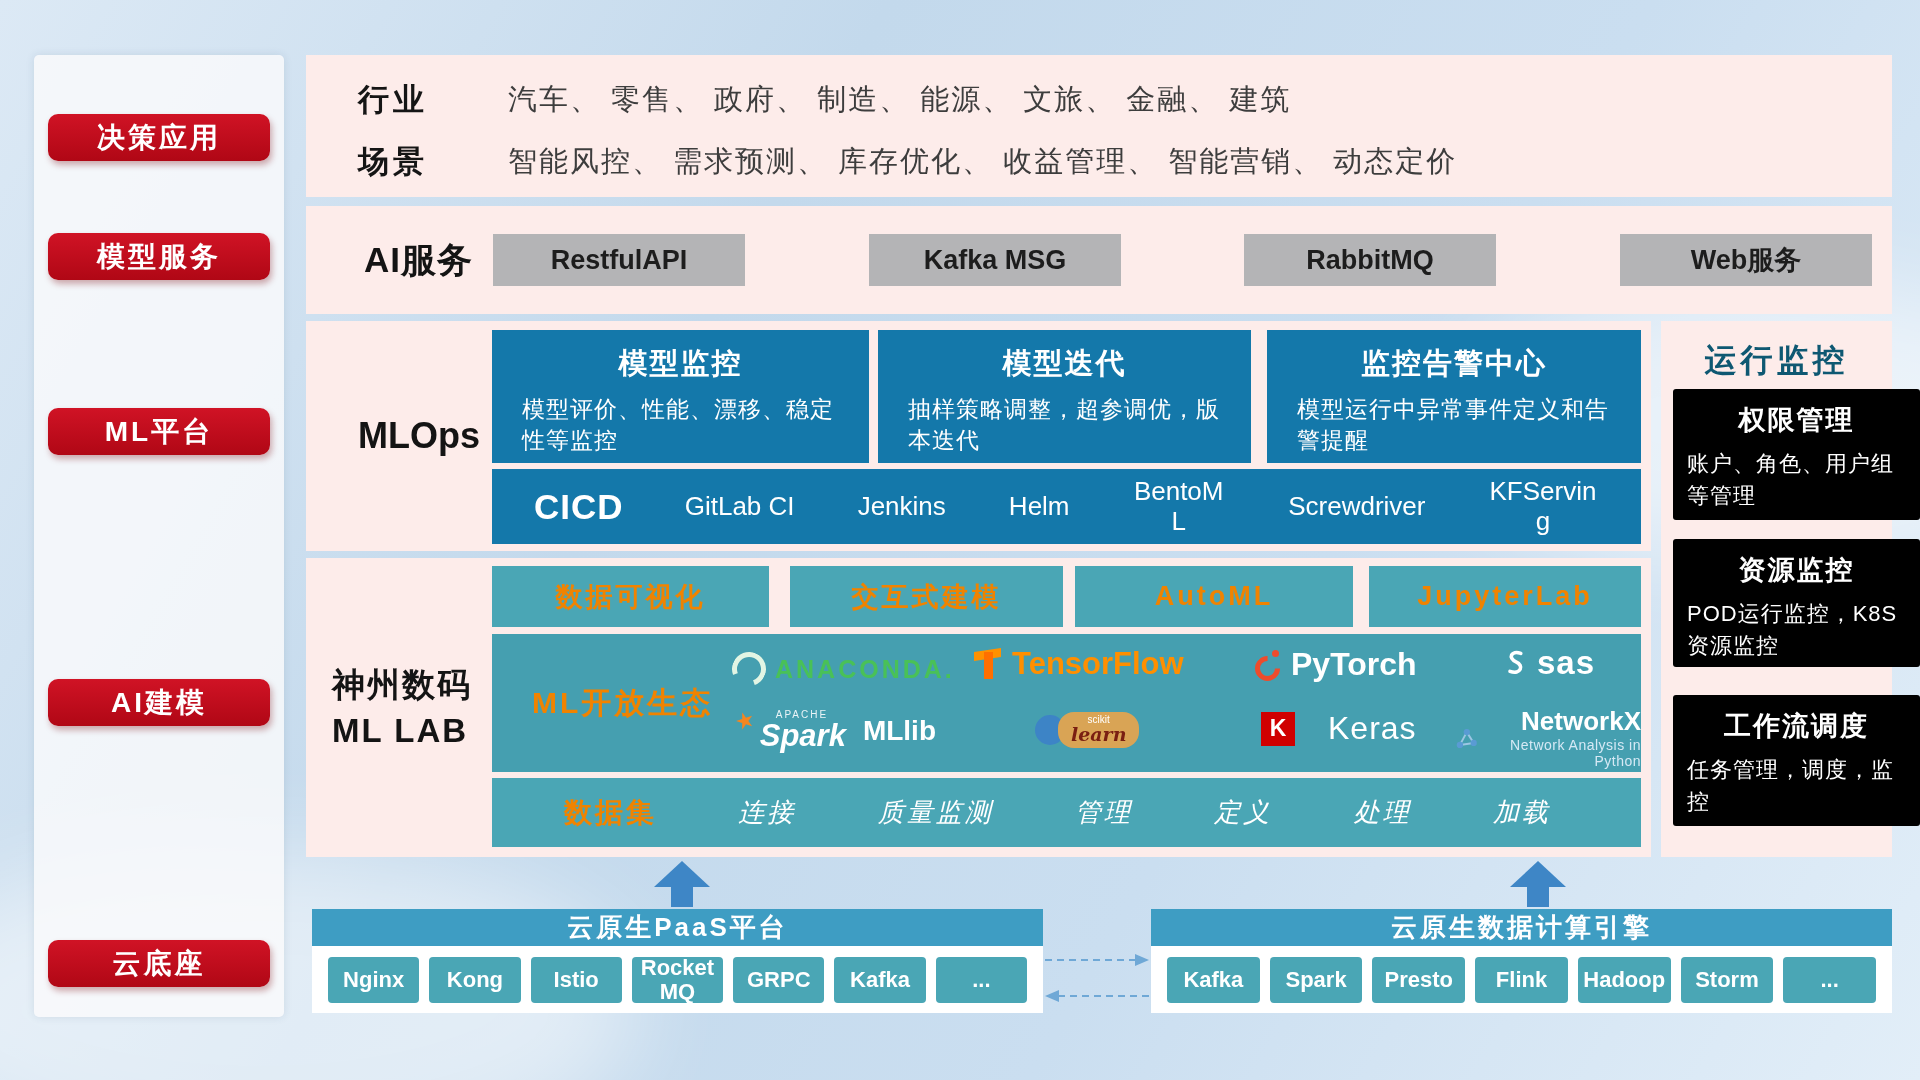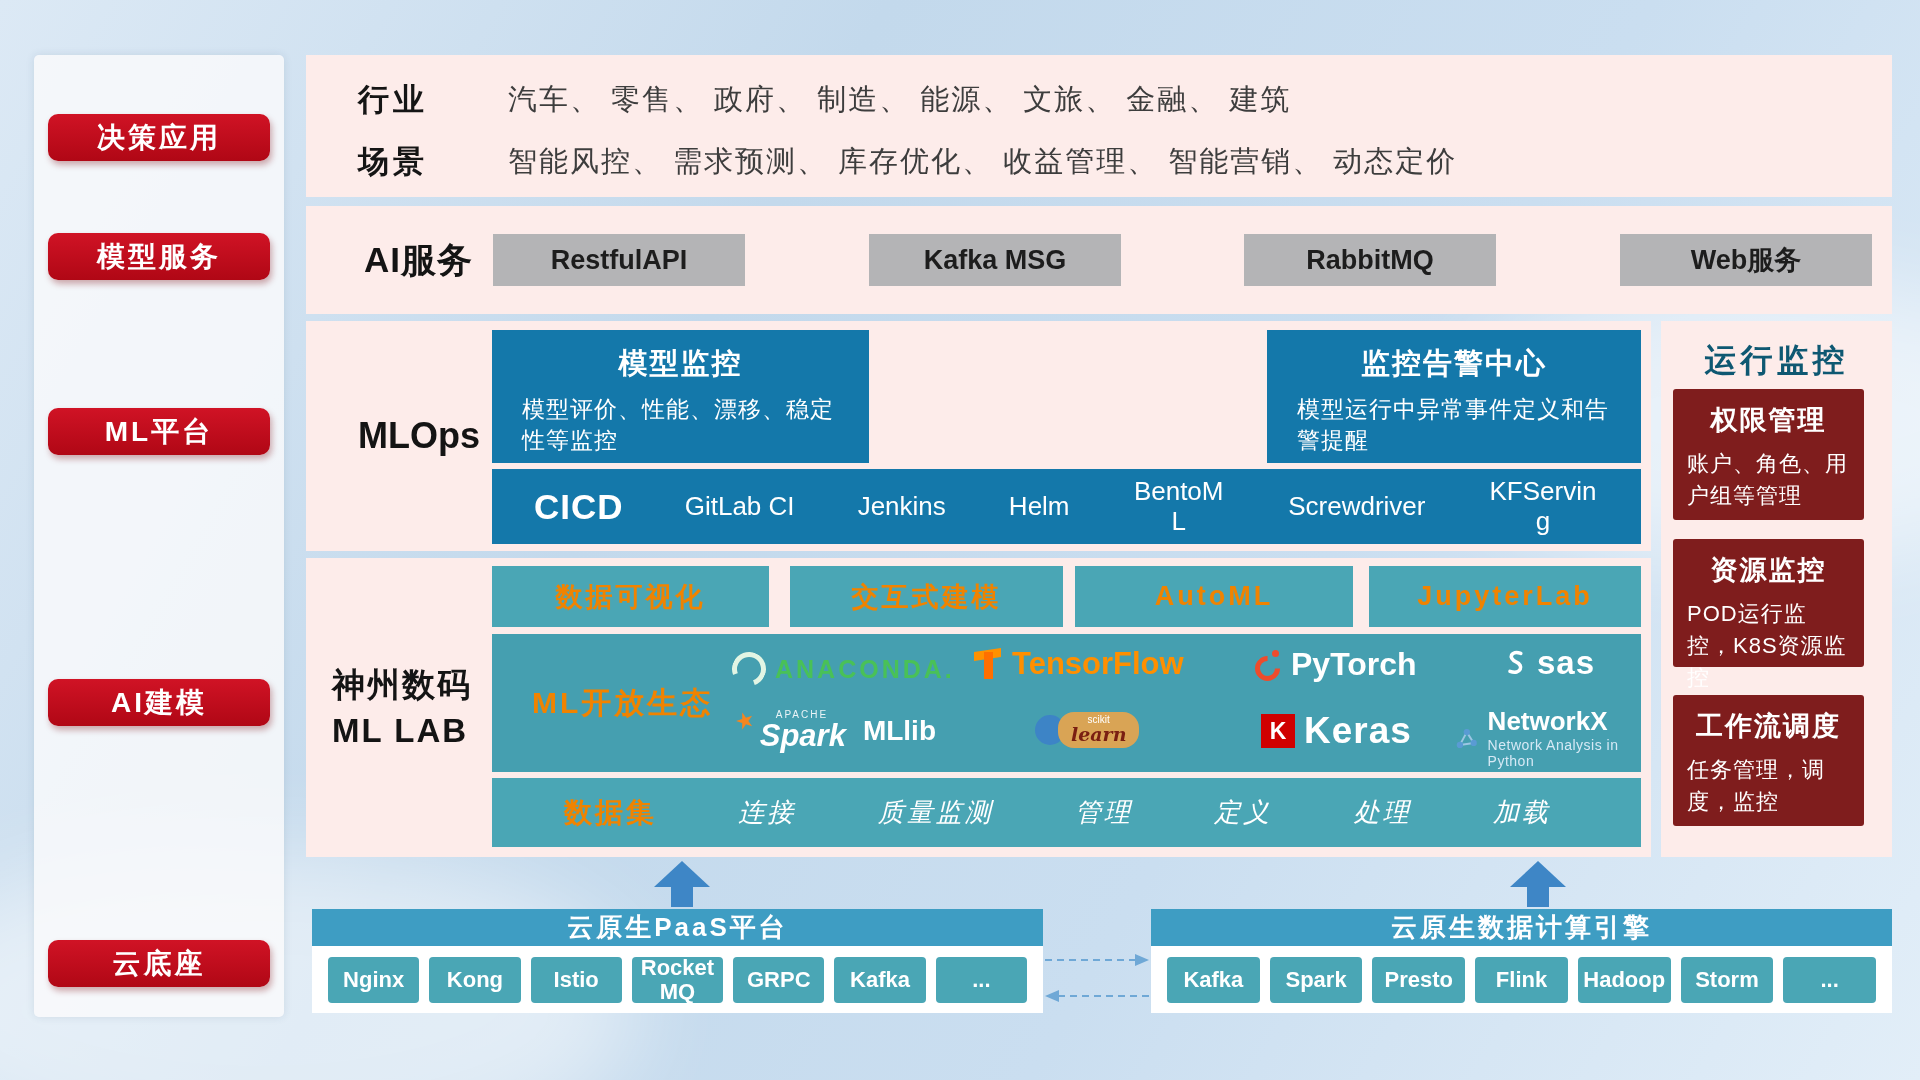--- a/index.html
+++ b/index.html
@@ -68,34 +68,34 @@
   .mllib-text { font-size:28px; color:#fff; margin-left:8px; font-weight:600; }
 
   .sk-circle { width:30px; height:30px; border-radius:50%; background:#3d84c6; display:inline-block; margin-right:-16px; }
   .sk-blob { position:relative; background:#d9a455; border-radius:16px; padding:3px 13px;
              display:inline-flex; flex-direction:column; align-items:center; }
   .sk-top { font-size:10px; color:#fff; line-height:1; }
   .sk-learn { font-family:"DejaVu Serif", serif; font-style:italic; font-weight:bold; font-size:19px; color:#7a1f12; line-height:1.05; }
 
   .keras-box { width:34px; height:34px; background:#d00000; color:#fff; display:inline-flex;
                align-items:center; justify-content:center; font-size:23px; font-weight:bold; }
-  .keras-text { color:#fff; font-size:37px; font-weight:bold; letter-spacing:1px; }
+  .keras-text { color:#fff; font-size:32px; font-weight:normal; letter-spacing:1px;margin-left:24px; }
 
   .nx-col { display:flex; flex-direction:column; }
   .nx-text { color:#fff; font-weight:bold; font-size:26px; line-height:1; }
   .nx-sub { color:#d6e9f5; font-size:14px; margin-top:3px; letter-spacing:0.5px; }
 
   .dataset { position:absolute; display:flex; align-items:center; justify-content:space-between;
              background:#4aa6b5; padding:0 90px 0 72px; box-sizing:border-box; }
   .ds-label { color:#f08300; font-weight:bold; font-size:28px; letter-spacing:3px; }
   .ds-item { color:#fff; font-size:26px; letter-spacing:3px;font-style:italic; }
 
   .mon-title { position:absolute; top:18px; width:100%; text-align:center; font-size:32px;
                font-weight:bold; color:#0e5872; letter-spacing:4px; }
-  .mon-card { position:absolute; left:12px; width:191px; background:#7f1d1d; color:#fff; border-radius:3px; }
+  .mon-card { position:absolute; left:12px; width:247px; background:#000000; color:#fff; border-radius:3px; }
   .mon-card .t { text-align:center; font-weight:bold; font-size:27px; margin-top:13px; letter-spacing:2px; }
   .mon-card .d { font-size:22px; padding:10px 14px 0; line-height:1.45; letter-spacing:1px; }
 
   .up-arrow { position:absolute; width:56px; }
   .up-arrow .head { width:0; height:0; border-left:28px solid transparent; border-right:28px solid transparent;
                     border-bottom:26px solid #3e86c6; }
   .up-arrow .stem { width:22px; height:20px; background:#3e86c6; margin:0 auto; }
 
   .found-bar { position:absolute; height:37px; background:#3e9dc3; color:#fff; font-weight:bold; font-size:26px;
                display:flex; align-items:center; justify-content:center; letter-spacing:3px; }
@@ -140,20 +140,24 @@
     <div class="gray-btn" style="left:1314px;">Web服务</div>
   </div>
 
   <div class="panel" style="left:306px;top:321px;width:1345px;height:230px;">
     <div class="mlops-label">MLOps</div>
 
     <div class="blue-card" style="left:186px;top:9px;width:377px;height:133px;">
       <div class="t">模型监控</div>
       <div class="d">模型评价、性能、漂移、稳定性等监控</div>
     </div>
+    <div class="blue-card" style="left:572px;top:9px;width:373px;height:133px;">
+      <div class="t">模型迭代</div>
+      <div class="d">抽样策略调整，超参调优，版本迭代</div>
+    </div>
     <div class="blue-card" style="left:961px;top:9px;width:374px;height:133px;">
       <div class="t">监控告警中心</div>
       <div class="d">模型运行中异常事件定义和告警提醒</div>
     </div>
 
     <div class="blue-card cicd" style="left:186px;top:148px;width:1149px;height:75px;">
       <div class="big">CICD</div>
       <div class="item">GitLab CI</div>
       <div class="item" style="width:92px;">Jenkins</div>
       <div class="item">Helm</div>
@@ -220,21 +224,21 @@
           <span class="sk-top">scikit</span>
           <span class="sk-learn">learn</span>
         </span>
       </div>
 
       <div class="logo" style="left:769px;top:76px;">
         <span class="keras-box">K</span>
         <span class="keras-text">Keras</span>
       </div>
 
-      <div class="logo" style="left:963px;top:74px;">
+      <div class="logo" style="left:963px;top:74px;text-align:right;">
         <svg width="28" height="28" viewBox="0 0 24 24">
           <line x1="5" y1="18" x2="12" y2="5" stroke="#9cc6e4" stroke-width="2"></line>
           <line x1="12" y1="5" x2="19" y2="16" stroke="#9cc6e4" stroke-width="2"></line>
           <line x1="5" y1="18" x2="19" y2="16" stroke="#9cc6e4" stroke-width="2"></line>
           <circle cx="5" cy="18" r="3.2" fill="#5a9bd4"></circle>
           <circle cx="12" cy="5" r="3.2" fill="#5a9bd4"></circle>
           <circle cx="19" cy="16" r="3.2" fill="#5a9bd4"></circle>
         </svg>
         <span class="nx-col">
           <span class="nx-text">NetworkX</span>

